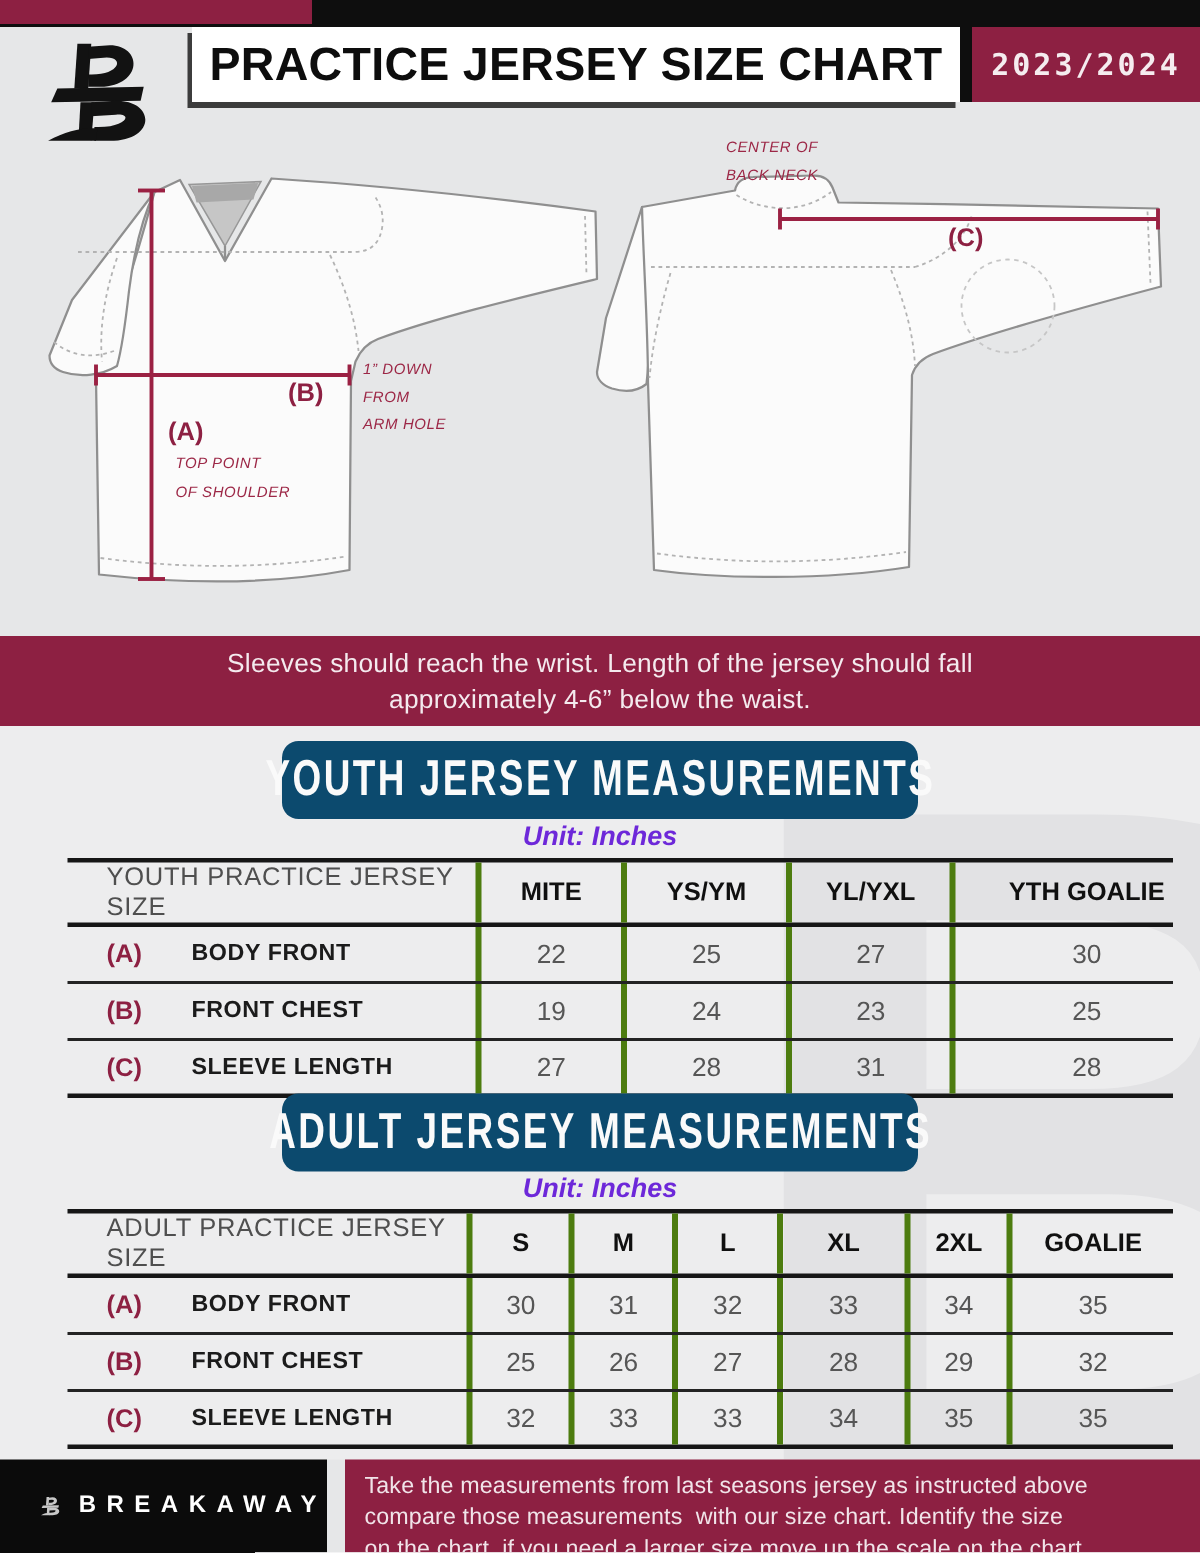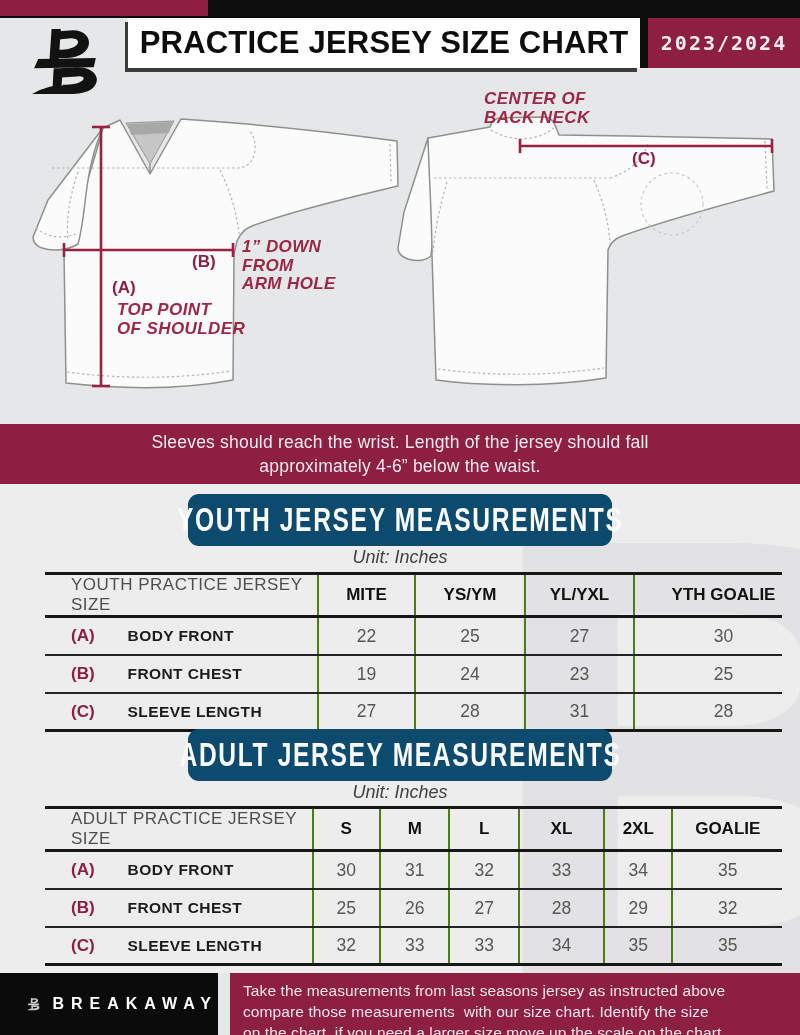--- a/index.html
+++ b/index.html
@@ -17,54 +17,54 @@
   .title-box span{font-size:31px;font-weight:800;color:#0d0d0d;white-space:nowrap;letter-spacing:0.2px;}
   .gap-black{position:absolute;left:640px;top:18px;width:8px;height:50px;background:#0e0e0e;}
   .year-box{position:absolute;left:648px;top:18px;width:152px;height:50px;background:#8d2042;
             display:flex;align-items:center;justify-content:center;}
   .year-box span{font-family:"DejaVu Sans Mono",monospace;font-size:20px;font-weight:700;
                  color:#f5ecef;letter-spacing:2px;white-space:nowrap;}
 
   
   .jersey-svg{position:absolute;left:0;top:100px;width:800px;height:300px;}
   .m-key{position:absolute;font-weight:800;font-size:17px;color:#8d2042;white-space:nowrap;}
-  .m-desc{position:absolute;font-style:italic;font-weight:700;font-size:17px;line-height:18.5px;
+  .m-desc{position:absolute;font-style:italic;font-weight:400;font-size:10px;line-height:18.5px;
           color:#9c2746;letter-spacing:0.4px;white-space:nowrap;}
 
   
   .banner{position:absolute;left:0;top:424px;width:800px;height:60px;background:#8d2042;
           display:flex;flex-direction:column;align-items:center;justify-content:center;gap:3px;}
   .banner div{color:#f4eaee;font-size:17.5px;letter-spacing:0.2px;}
 
   
   .lower{position:absolute;left:0;top:484px;width:800px;height:489px;background:#ededee;overflow:hidden;}
   .watermark{position:absolute;right:-155px;top:-45px;font-size:660px;font-weight:700;
              color:#e2e2e4;line-height:1;font-family:"Liberation Sans",sans-serif;}
 
   .sec-box{position:absolute;left:50%;transform:translateX(-50%);width:424px;height:52px;
            background:#0c4a6e;border-radius:11px;display:flex;align-items:center;justify-content:center;}
   .sec-box span{display:inline-block;color:#fafafa;font-size:30px;font-weight:700;letter-spacing:2px;
                 white-space:nowrap;transform:scale(0.82,1.12);}
   .sec-youth{top:494px;}
   .sec-adult{top:729px;}
-  .unit{position:absolute;left:0;width:800px;text-align:center;font-style:italic;font-weight:400;
-        font-size:18px;color:#404040;}
+  .unit{position:absolute;left:0;width:800px;text-align:center;font-style:italic;font-weight:700;
+        font-size:18px;color:#6d28d9;}
   .unit-youth{top:547px;}
   .unit-adult{top:782px;}
 
   
   .jtable{position:absolute;left:45px;width:737px;border-top:3px solid #161616;}
   .t-youth{top:572px;}
   .t-adult{top:806px;}
   .jrow{display:flex;border-bottom:2px solid #232323;}
   .jrow.head{border-bottom:3px solid #161616;height:40px;}
   .jrow.data{height:36px;}
   .jrow.last{border-bottom:3px solid #161616;height:35px;}
   .cell{display:flex;align-items:center;justify-content:center;box-sizing:border-box;}
-  .cell.v{border-left:2px solid #4d7c0f;}
+  .cell.v{border-left:4px solid #4d7c0f;}
   .cell.lab{justify-content:flex-start;padding-left:26px;}
   .hlabel{font-size:17px;color:#4f4f4f;letter-spacing:0.5px;}
   .chead{font-size:17px;font-weight:700;color:#101010;}
   .val{font-size:17.5px;color:#565656;}
   .rkey{font-weight:800;font-size:17px;color:#8d2042;margin-right:9px;}
   .rname{font-size:15.5px;font-weight:700;color:#1b1b1b;letter-spacing:0.4px;padding-left:24px;}
   
   .t-youth .c0{width:272px;} .t-youth .c1{width:97px;} .t-youth .c2{width:110px;}
   .t-youth .c3{width:109px;} .t-youth .c4{width:149px;padding-left:30px;}
   

